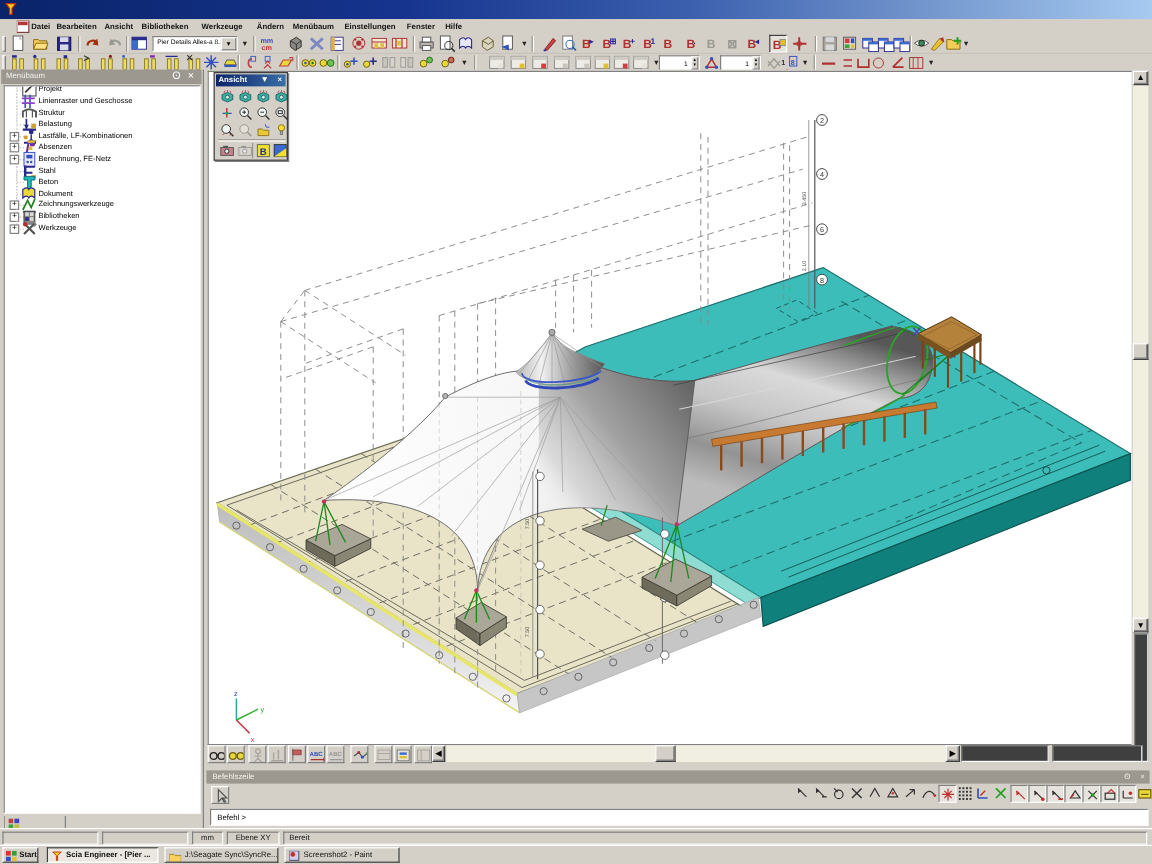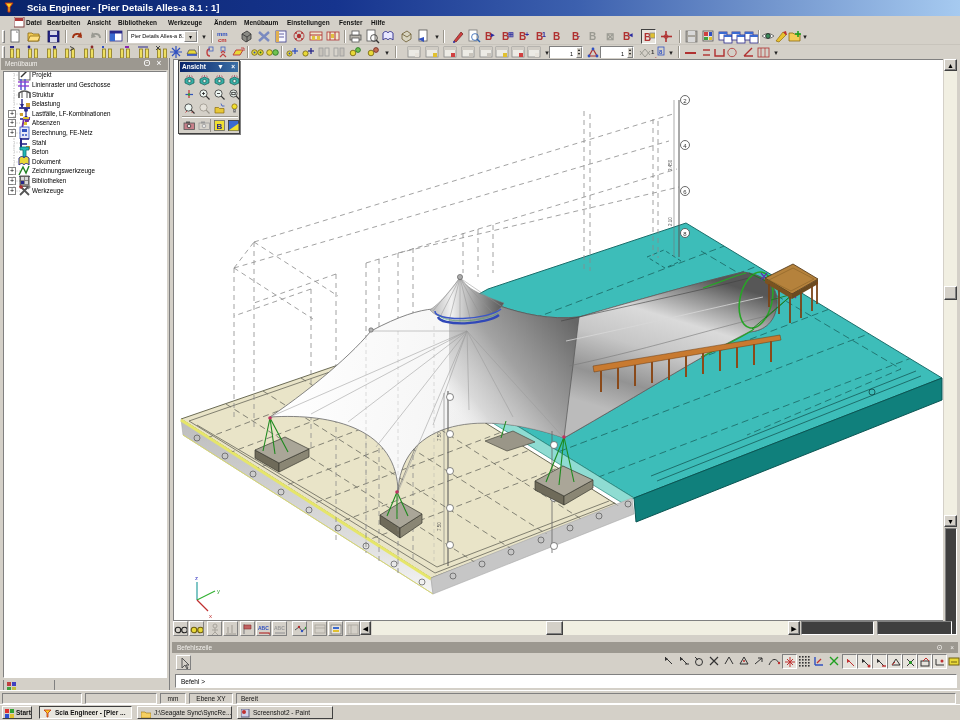--- a/index.html
+++ b/index.html
@@ -47,21 +47,20 @@
 #ansicht{left:178px;top:60px;width:62px;height:74px;background:#d4d0c8;border:1px solid #404040;box-shadow:1px 1px 0 #808080;}
 #ans-title{position:absolute;left:1px;top:1px;width:58px;height:10px;background:linear-gradient(to right,#0a246a,#3a6ea5);color:#fff;font-size:6.5px;font-weight:bold;line-height:10px;padding-left:2px;}
 .ans-ic{position:absolute;width:13px;height:13px;}
 </style></head>
 <body>
 <div id="app">
 <div class="abs" id="titlebar">
   <svg class="abs" style="left:3px;top:2px" width="12" height="12" viewBox="0 0 12 12">
     <path d="M2 1 L5 5 L5 10 L7 10 L7 5 L10 1 Z" fill="#ffd020" stroke="#c03010" stroke-width="1"></path>
   </svg>
-  <span class="txt">Scia Engineer - [Pier Details Alles-a 8.1 : 1]</span>
 </div>
 <div class="abs" id="menubar">
   <svg class="abs" style="left:14px;top:1px" width="11" height="11" viewBox="0 0 11 11">
     <rect x="0" y="0" width="10" height="10" fill="#fff" stroke="#804040"></rect>
     <rect x="1" y="1" width="8" height="3" fill="#b03838"></rect>
   </svg>
   <span style="left:26px">Datei</span>
   <span style="left:47px">Bearbeiten</span>
   <span style="left:87px">Ansicht</span>
   <span style="left:118px">Bibliotheken</span>

